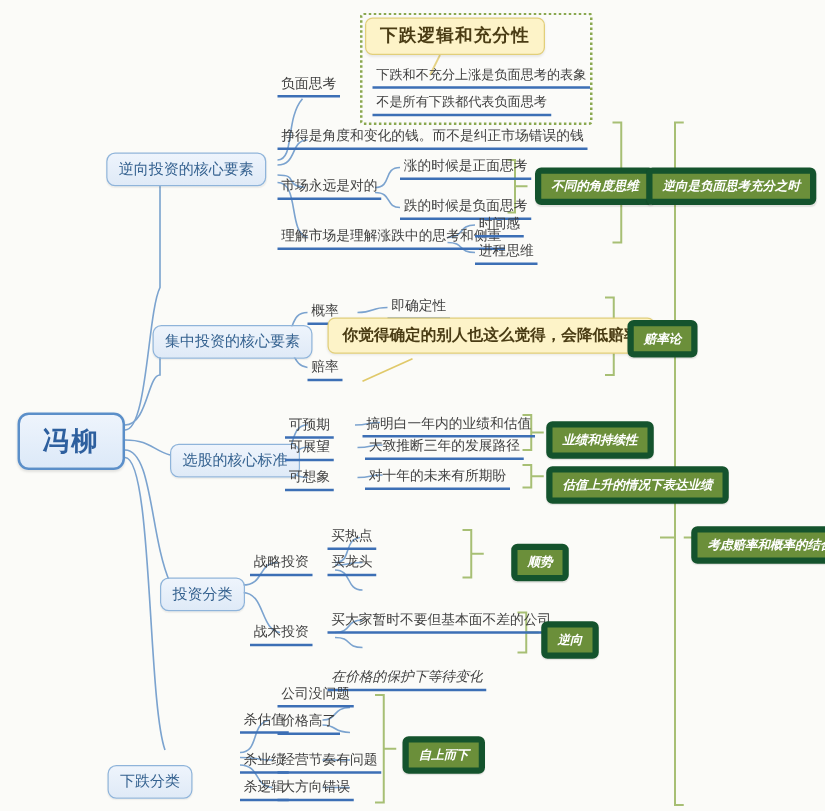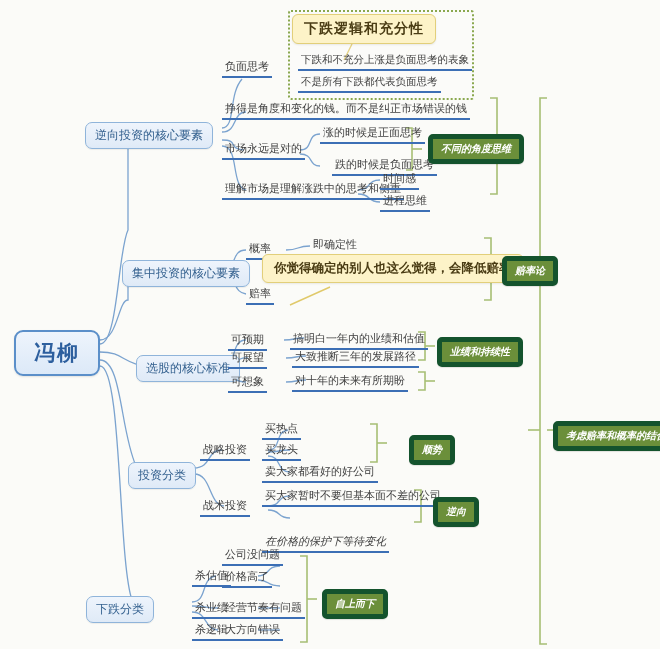--- a/index.html
+++ b/index.html
@@ -177,27 +177,28 @@
   <div class="node leaf" style="left:222px;top:58px;">负面思考</div>
 
   <div class="node callout big" style="left:292px;top:14px;">下跌逻辑和充分性</div>
   <div class="node leaf sm" style="left:298px;top:52px;">下跌和不充分上涨是负面思考的表象</div>
   <div class="node leaf sm" style="left:298px;top:74px;">不是所有下跌都代表负面思考</div>
 
   <div class="node leaf" style="left:222px;top:100px;">挣得是角度和变化的钱。而不是纠正市场错误的钱</div>
 
   <div class="node leaf" style="left:222px;top:140px;">市场永远是对的</div>
   <div class="node leaf" style="left:320px;top:124px;">涨的时候是正面思考</div>
-  <div class="node leaf" style="left:320px;top:156px;margin-left:12px;">跌的时候是负面思考</div>
+  <div class="node leaf" style="left:320px;top:156px;">跌的时候是负面思考</div>
   <div class="node pill" style="left:428px;top:134px;">不同的角度思维</div>
 
   <div class="node leaf" style="left:222px;top:180px;">理解市场是理解涨跌中的思考和侧重</div>
   <div class="node leaf" style="left:380px;top:170px;">时间感</div>
   <div class="node leaf" style="left:380px;top:192px;">进程思维</div>
 
+  <div class="node pill" style="left:517px;top:134px;">逆向是负面思考充分之时</div>
 
   <div class="node topic" style="left:122px;top:260px;">集中投资的核心要素</div>
 
   <div class="node leaf" style="left:246px;top:240px;">概率</div>
   <div class="node leaf" style="left:310px;top:236px;">即确定性</div>
   <div class="node leaf" style="left:246px;top:285px;">赔率</div>
 
   <div class="node callout" style="left:262px;top:254px;">你觉得确定的别人也这么觉得，会降低赔率</div>
 
   <div class="node pill" style="left:502px;top:256px;">赔率论</div>
@@ -206,35 +207,35 @@
 
   <div class="node leaf" style="left:228px;top:331px;">可预期</div>
   <div class="node leaf" style="left:290px;top:330px;">搞明白一年内的业绩和估值</div>
   <div class="node pill" style="left:437px;top:337px;">业绩和持续性</div>
 
   <div class="node leaf" style="left:228px;top:349px;">可展望</div>
   <div class="node leaf" style="left:292px;top:348px;">大致推断三年的发展路径</div>
 
   <div class="node leaf" style="left:228px;top:373px;">可想象</div>
   <div class="node leaf" style="left:292px;top:372px;">对十年的未来有所期盼</div>
+  <div class="node pill" style="left:437px;top:373px;">估值上升的情况下表达业绩</div>
 
   <div class="node topic" style="left:128px;top:462px;">投资分类</div>
 
   <div class="node leaf" style="left:200px;top:441px;">战略投资</div>
   <div class="node leaf" style="left:262px;top:420px;">买热点</div>
   <div class="node leaf" style="left:262px;top:441px;">买龙头</div>
-  <div class="node leaf" style="left:262px;top:463px;">卖大家都看好的好公司</div>
   <div class="node pill" style="left:409px;top:435px;">顺势</div>
 
   <div class="node leaf" style="left:200px;top:497px;">战术投资</div>
   <div class="node leaf" style="left:262px;top:487px;">买大家暂时不要但基本面不差的公司</div>
   <div class="node leaf" style="left:262px;top:533px;font-style:italic;">在价格的保护下等待变化</div>
   <div class="node pill" style="left:433px;top:497px;">逆向</div>
 
-  <div class="node topic" style="left:86px;top:596px;">下跌分类</div>
+  <div class="node topic" style="left:86px;top:612px;">下跌分类</div>
 
   <div class="node leaf" style="left:192px;top:567px;">杀估值</div>
   <div class="node leaf" style="left:222px;top:546px;">公司没问题</div>
   <div class="node leaf" style="left:222px;top:568px;">价格高了</div>
 
   <div class="node leaf" style="left:192px;top:599px;">杀业绩</div>
   <div class="node leaf" style="left:222px;top:599px;">经营节奏有问题</div>
 
   <div class="node leaf" style="left:192px;top:621px;">杀逻辑</div>
   <div class="node leaf" style="left:222px;top:621px;">大方向错误</div>

